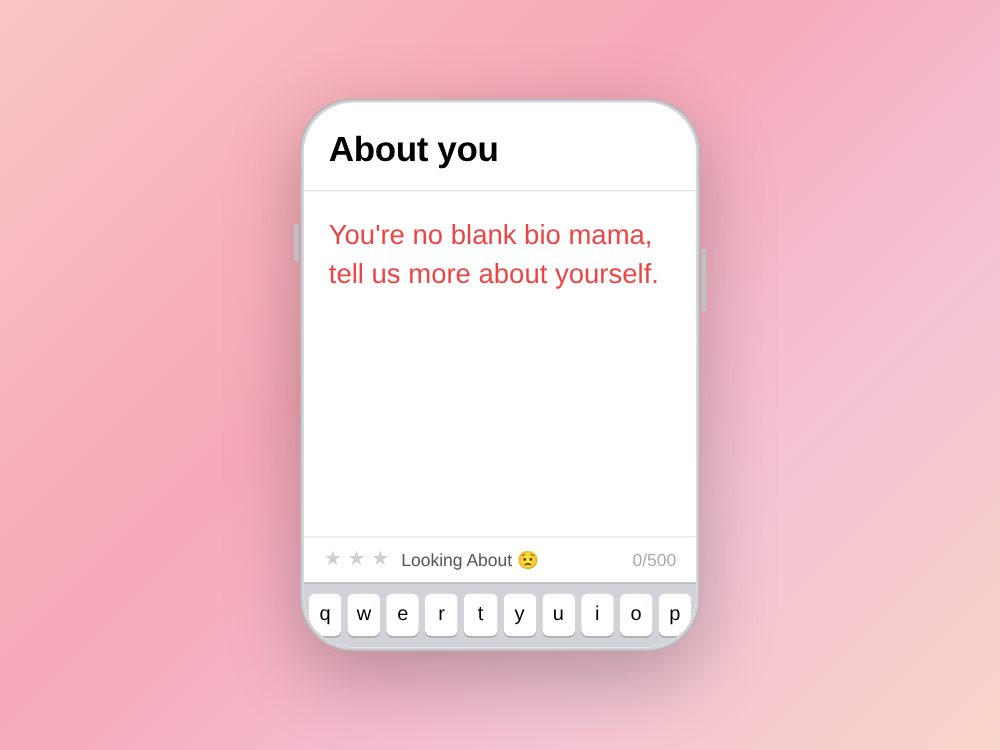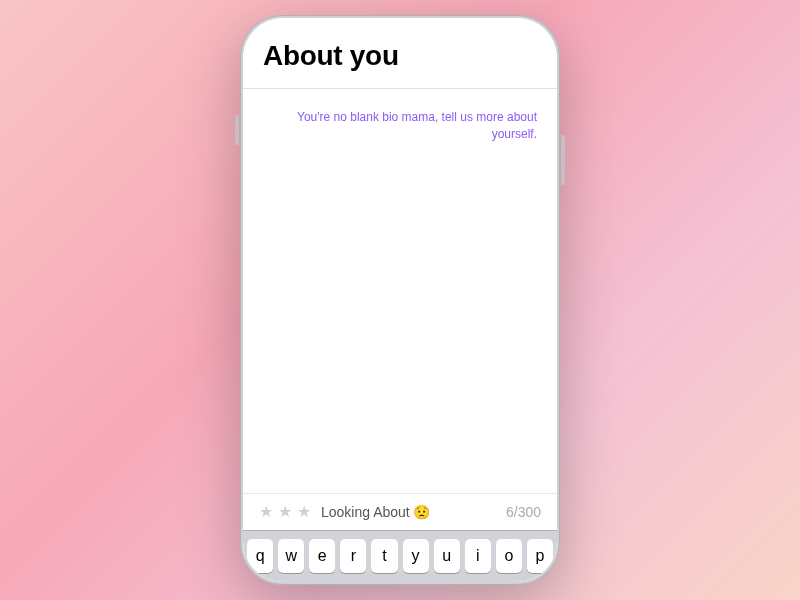--- a/index.html
+++ b/index.html
@@ -10,21 +10,21 @@
       overflow: hidden;
       font-family: -apple-system, BlinkMacSystemFont, 'Helvetica Neue', Arial, sans-serif;
       background: linear-gradient(135deg, #f9c5c5 0%, #f7a8b8 40%, #f4c2d4 70%, #f9d4c8 100%);
       display: flex;
       align-items: center;
       justify-content: center;
     }
 
     .phone-outer {
       width: 320px;
-      height: 570px;
+      height: 442px;
       background: #d0d0d5;
       border-radius: 42px;
       padding: 3px;
       box-shadow: 0 20px 60px rgba(0,0,0,0.25), inset 0 0 0 1px #b0b0b5;
       position: relative;
     }
 
     .phone-inner {
       width: 100%;
       height: 100%;
@@ -93,24 +93,23 @@
     }
 
     .bio-area {
       flex: 1;
       padding: 20px 20px;
       display: flex;
       flex-direction: column;
     }
 
     .placeholder-text {
-      font-size: 12px;
-      color: #8b5cf6;
+      font-size: 22px;
+      color: #ef4444;
       line-height: 1.4;
-      text-align: right;
     }
 
     .bottom-bar {
       background: white;
       border-top: 1px solid #e8e8e8;
       padding: 10px 16px;
       display: flex;
       align-items: center;
       justify-content: space-between;
     }
@@ -188,21 +187,21 @@
           <div class="stars-status">
             <div class="stars">
               <span class="star" style="color:#d0d0d0;">★</span>
               <span class="star" style="color:#d0d0d0;">★</span>
               <span class="star" style="color:#d0d0d0;">★</span>
             </div>
             <span class="status-label">
               <span>Looking About</span>&nbsp;<span>😟</span>
             </span>
           </div>
-          <span class="char-count">6/300</span>
+          <span class="char-count">0/500</span>
         </div>
 
         <div class="keyboard-area">
           <div class="keyboard-row">
             <div class="key">q</div>
             <div class="key">w</div>
             <div class="key">e</div>
             <div class="key">r</div>
             <div class="key">t</div>
             <div class="key">y</div>

